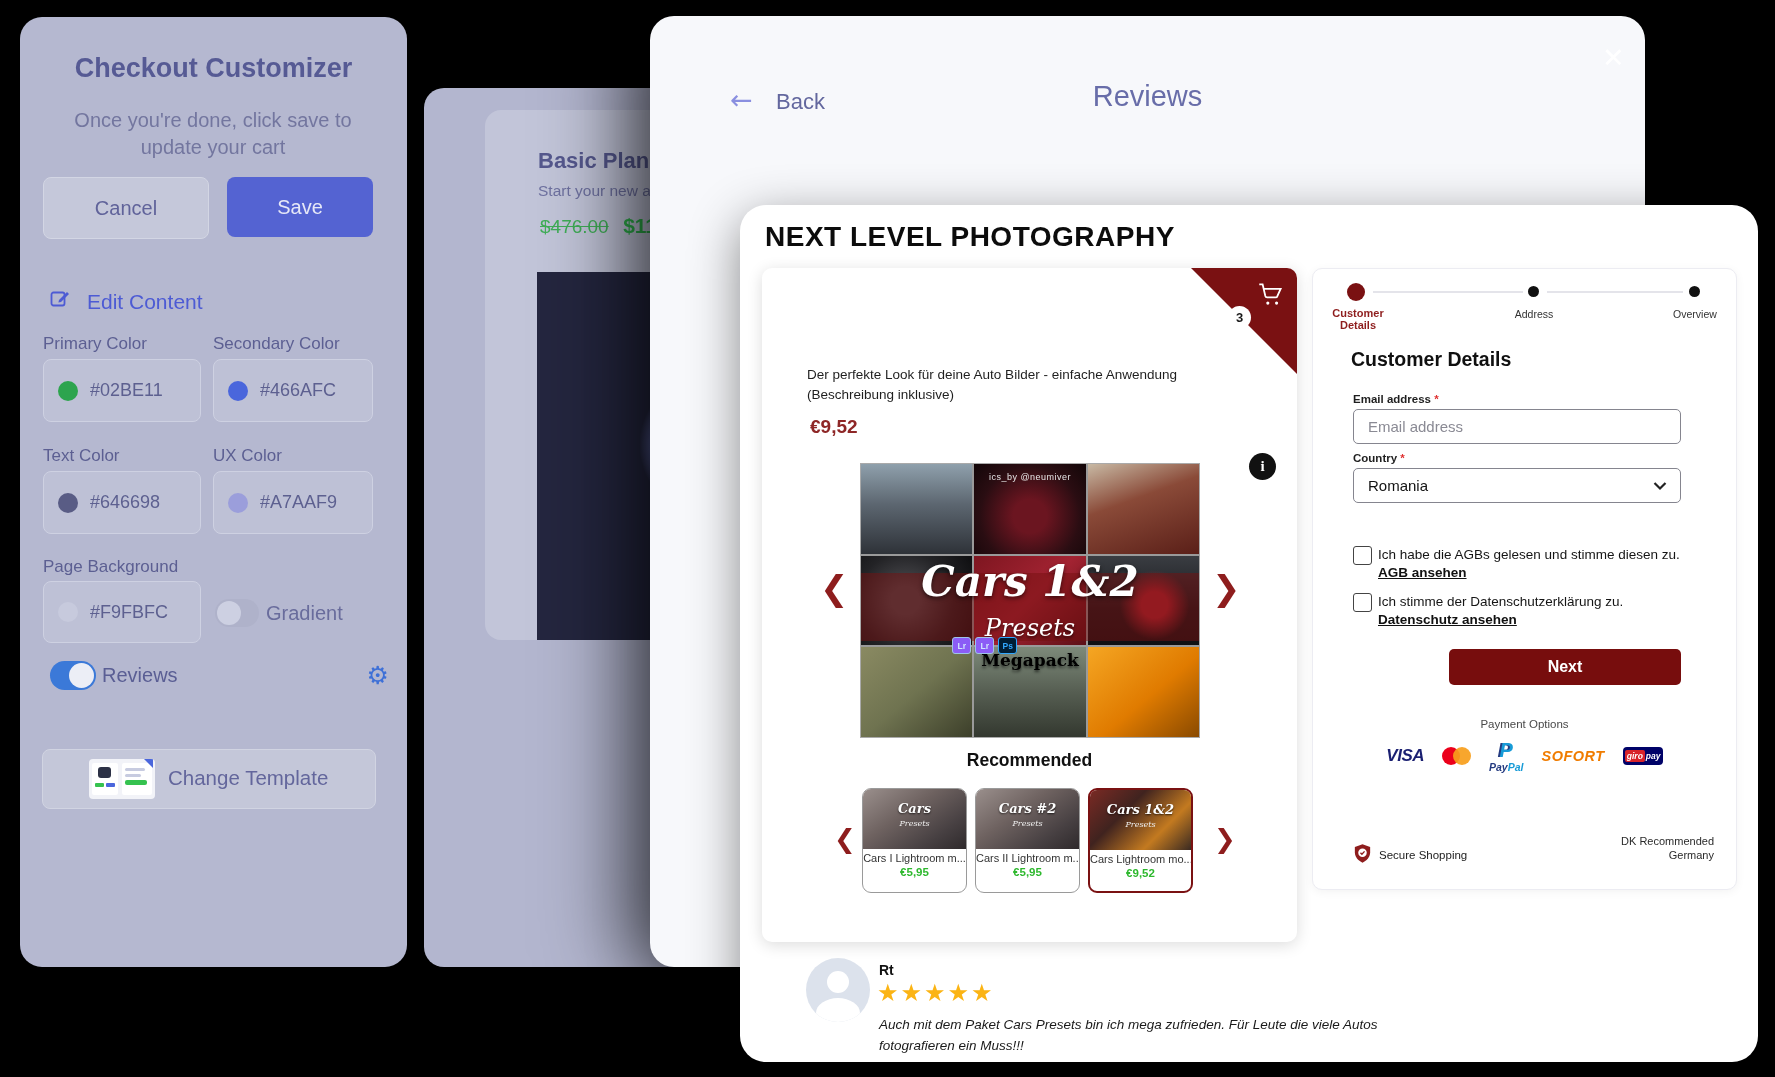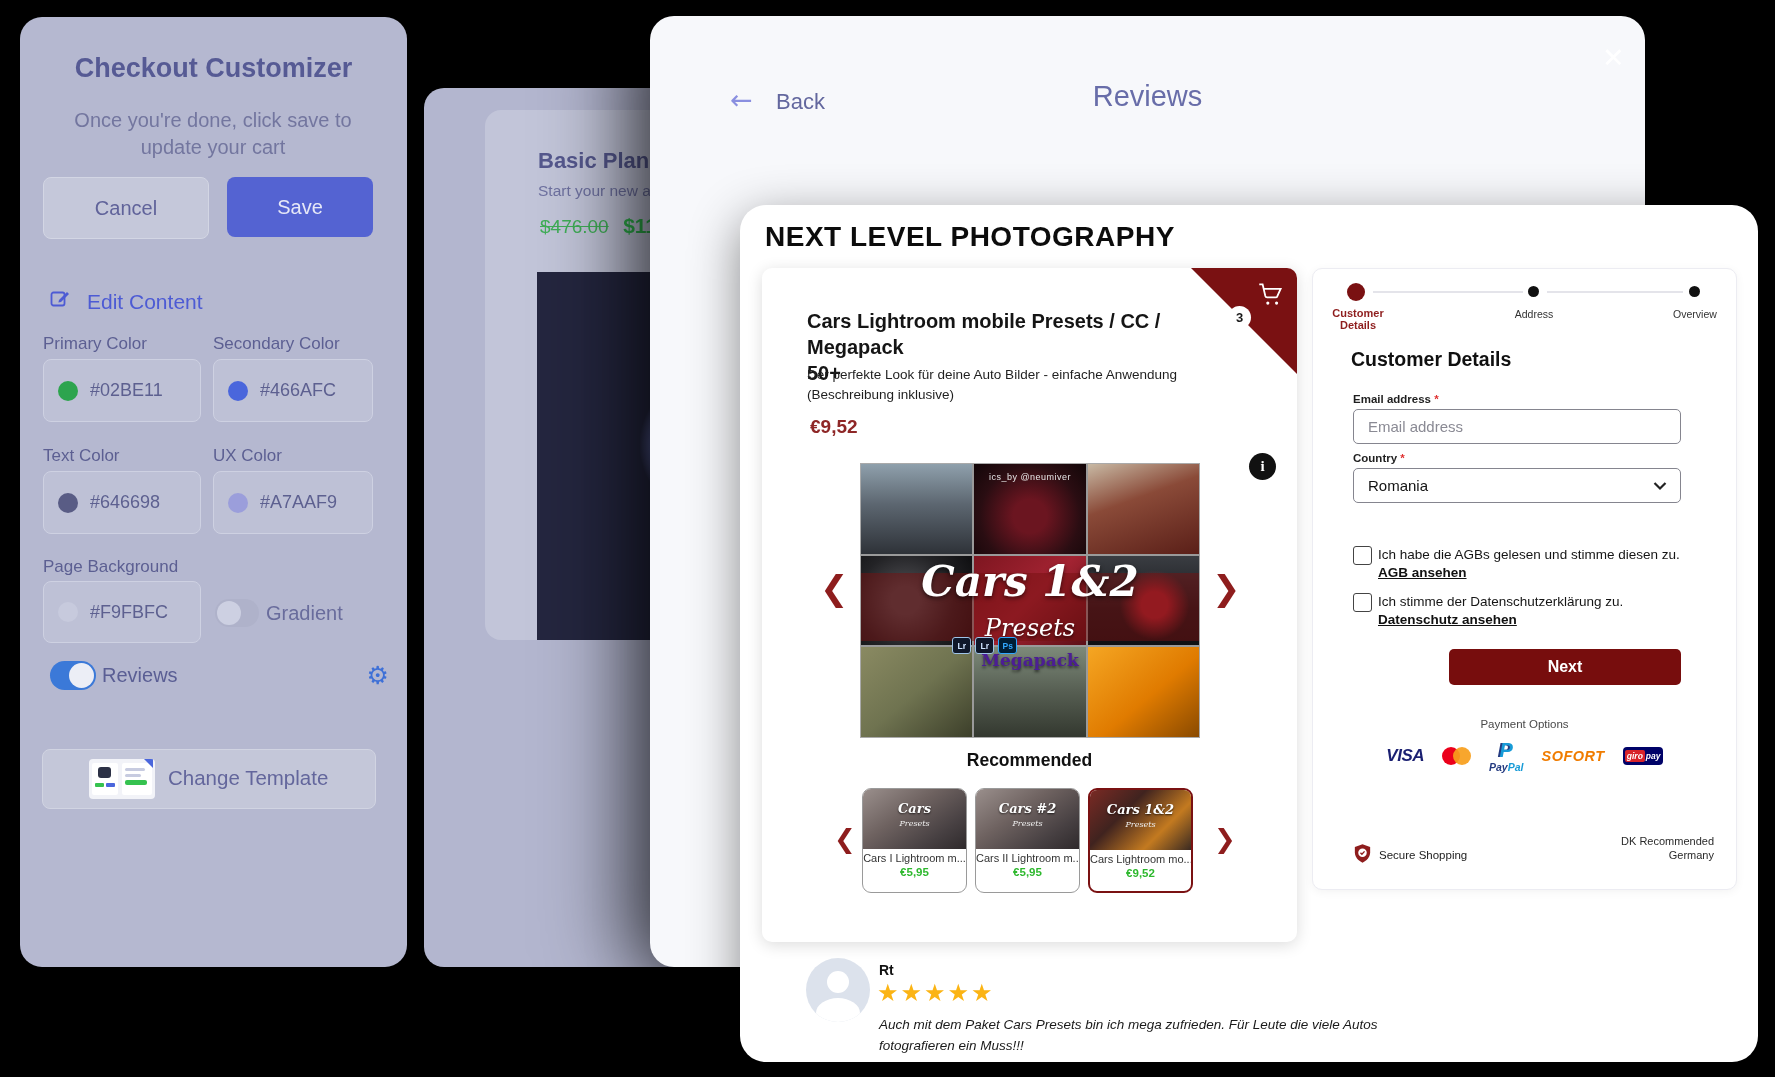--- a/index.html
+++ b/index.html
@@ -83,26 +83,26 @@
       linear-gradient(180deg,#3a3d42 0%,#17181c 60%,#101013 100%);}
   .c7{background:linear-gradient(140deg,#8a8a62 0%,#6f7350 50%,#3c3f2a 100%);}
   .c8{background:linear-gradient(180deg,#7d8a7a 0%,#565e52 50%,#33382f 100%);}
   .c9{background:linear-gradient(140deg,#f5a623 0%,#e07b00 55%,#8a4a00 100%);}
   .band{left:0;right:0;top:40%;height:25%;background:rgba(118,16,16,.5);}
   .credit{left:0;right:0;top:8px;text-align:center;font-size:9px;color:#e6e6e6;letter-spacing:.5px;}
   .col-l1{left:0;right:0;top:34%;text-align:center;font-size:42px;font-weight:700;font-style:italic;
     color:#fff;font-family:"DejaVu Serif",serif;text-shadow:0 2px 4px rgba(0,0,0,.6);}
   .col-l2{left:0;right:0;top:55%;text-align:center;font-size:24px;font-style:italic;color:#fff;
     font-family:"DejaVu Serif",serif;text-shadow:0 2px 3px rgba(0,0,0,.6);}
-  .col-l3{left:0;right:0;top:68%;text-align:center;font-size:17px;font-weight:700;color:#4c1d95;
+  .col-l3{left:0;right:0;top:68%;text-align:center;font-size:17px;font-weight:700;color:#000000;
     font-family:"DejaVu Serif",serif;text-shadow:0 2px 3px rgba(0,0,0,.6);}
   .badge-row{left:27%;top:63.5%;display:flex;gap:4px;}
   .lrps{width:17px;height:15px;border-radius:3px;font-size:8.5px;font-weight:700;display:flex;
     align-items:center;justify-content:center;}
-  .b-lr{background:#0f172a;border:1px solid #9fc4e8;color:#cfe3ff;}
+  .b-lr{background:#8b5cf6;border:1px solid #9fc4e8;color:#cfe3ff;}
   .b-ps{background:#001e36;border:1px solid #31a8ff;color:#31a8ff;}
   .arrow{color:#8e1d1d;font-family:"DejaVu Sans",sans-serif;font-weight:700;}
   .ar-car{font-size:34px;}
   .ar-rec{font-size:26px;}
   .rec-title{left:0;right:0;top:482px;text-align:center;font-size:17.5px;font-weight:700;color:#101010;}
   .rcard{top:520px;width:105px;height:105px;background:#fff;border:1.5px solid #9a9a9a;border-radius:9px;
     overflow:hidden;box-sizing:border-box;}
   .rcard.sel{border:2.5px solid #7a1112;}
   .rthumb{width:100%;height:60px;position:relative;}
   .rt-muted{background:linear-gradient(145deg,#9a8f8c,#6e6260 40%,#474042 75%,#2f2a2c);}
@@ -272,24 +272,20 @@
         <svg width="27" height="27" viewBox="0 0 24 24" fill="none" stroke="#fff" stroke-width="1.6">
           <path d="M2 3h3l2.4 10.4a1.6 1.6 0 0 0 1.6 1.2h7.6a1.6 1.6 0 0 0 1.5-1.1L21 7H6.2"></path>
           <circle cx="9.6" cy="19.6" r="1.4" fill="#fff" stroke="none"></circle>
           <circle cx="17.4" cy="19.6" r="1.4" fill="#fff" stroke="none"></circle>
         </svg>
       </div>
       <div class="abs cart-badge">
         <span>3</span>
       </div>
 
-      <div class="abs p-title">
-        <span>Cars Lightroom mobile Presets / CC / Megapack</span><br>
-        <span>50+</span>
-      </div>
       <div class="abs p-desc">Der perfekte Look für deine Auto Bilder - einfache Anwendung (Beschreibung inklusive)</div>
       <div class="abs p-price">€9,52</div>
       <div class="abs info-dot">
         <span>i</span>
       </div>
 
       <div class="abs collage">
         <div class="cell c1"></div>
         <div class="cell c2"></div>
         <div class="cell c3"></div>

